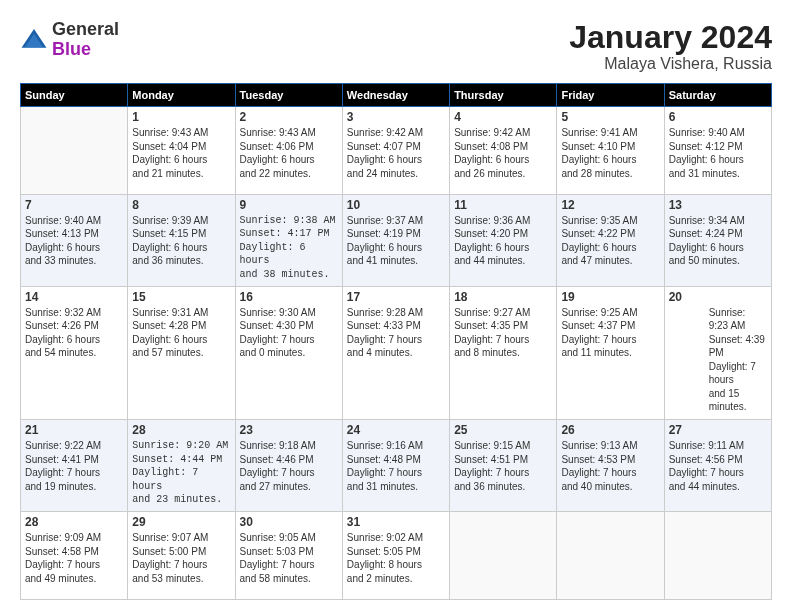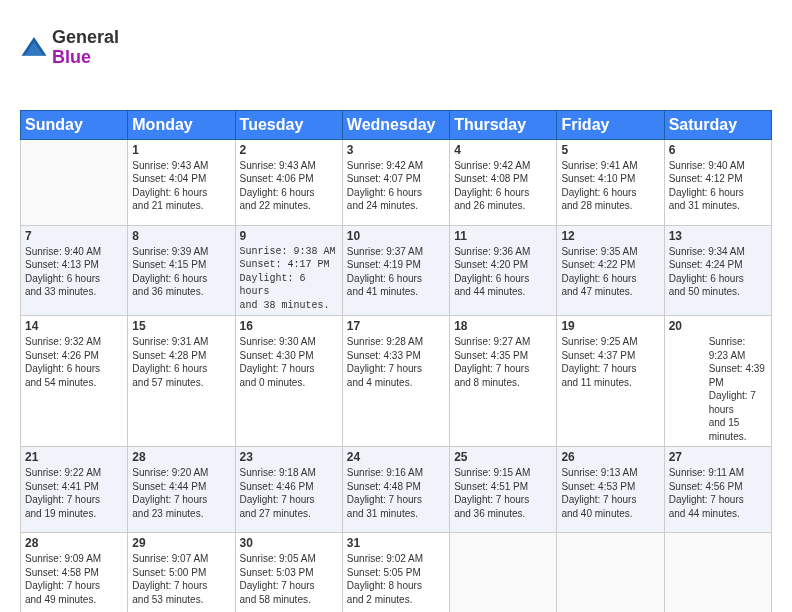--- a/index.html
+++ b/index.html
@@ -6,24 +6,23 @@
     body {
       width: 792px;
       height: 612px;
       font-family: Arial, sans-serif;
       background: #fff;
       overflow: hidden;
     }
     .page {
       width: 792px;
       height: 612px;
-      padding: 28px 20px 12px 20px;
+      padding: 20px 20px 12px 20px;
       display: flex;
       flex-direction: column;
-      gap: 32px;
     }
     .header {
       display: flex;
       justify-content: space-between;
       align-items: flex-start;
       margin-bottom: 10px;
     }
     .logo {
       display: flex;
       align-items: center;
@@ -56,23 +55,23 @@
       color: #444;
     }
     .calendar {
       flex: 1;
       border: 1px solid #ccc;
       border-collapse: collapse;
       width: 100%;
       table-layout: fixed;
     }
     .calendar th {
-      background: #3b82f6;
+      background: #000000;
       color: #fff;
-      font-size: 16px;
+      font-size: 11px;
       font-weight: bold;
       padding: 5px 4px;
       text-align: left;
       border: 1px solid #1a5fa8;
     }
     .calendar td {
       border: 1px solid #ccc;
       vertical-align: top;
       padding: 3px 4px;
       font-size: 10px;
@@ -105,20 +104,24 @@
     <div class="logo">
       <svg class="logo-icon" viewBox="0 0 36 36">
         <polygon points="18,4 34,28 2,28" fill="#1a5fa8"></polygon>
         <polygon points="18,10 30,28 6,28" fill="#4a90d9" opacity="0.5"></polygon>
       </svg>
       <div class="logo-text">
         <span class="logo-general">General</span>
         <span class="logo-blue">Blue</span>
       </div>
     </div>
+    <div class="title-block">
+      <div class="main-title">January 2024</div>
+      <div class="subtitle">Malaya Vishera, Russia</div>
+    </div>
   </div>
 
   <table class="calendar">
     <thead>
       <tr>
       <th>Sunday</th>
           <th>Monday</th>
           <th>Tuesday</th>
           <th>Wednesday</th>
           <th>Thursday</th>
@@ -277,21 +280,21 @@
         <tr class="row-alt">
           <td>
             <div class="day-num">21</div>
             <div class="day-detail" style="white-space: pre-line;">Sunrise: 9:22 AM
 Sunset: 4:41 PM
 Daylight: 7 hours
 and 19 minutes.</div>
           </td>
           <td>
             <div class="day-num">28</div>
-            <div class="day-detail" style="white-space: pre-line;">Sunrise: 9:20 AM
+            <div class="day-detail" style="white-space: pre-line; font-family: Liberation Mono, monospace;">Sunrise: 9:20 AM
 Sunset: 4:44 PM
 Daylight: 7 hours
 and 23 minutes.</div>
           </td>
           <td>
             <div class="day-num">23</div>
             <div class="day-detail" style="white-space: pre-line;">Sunrise: 9:18 AM
 Sunset: 4:46 PM
 Daylight: 7 hours
 and 27 minutes.</div>

